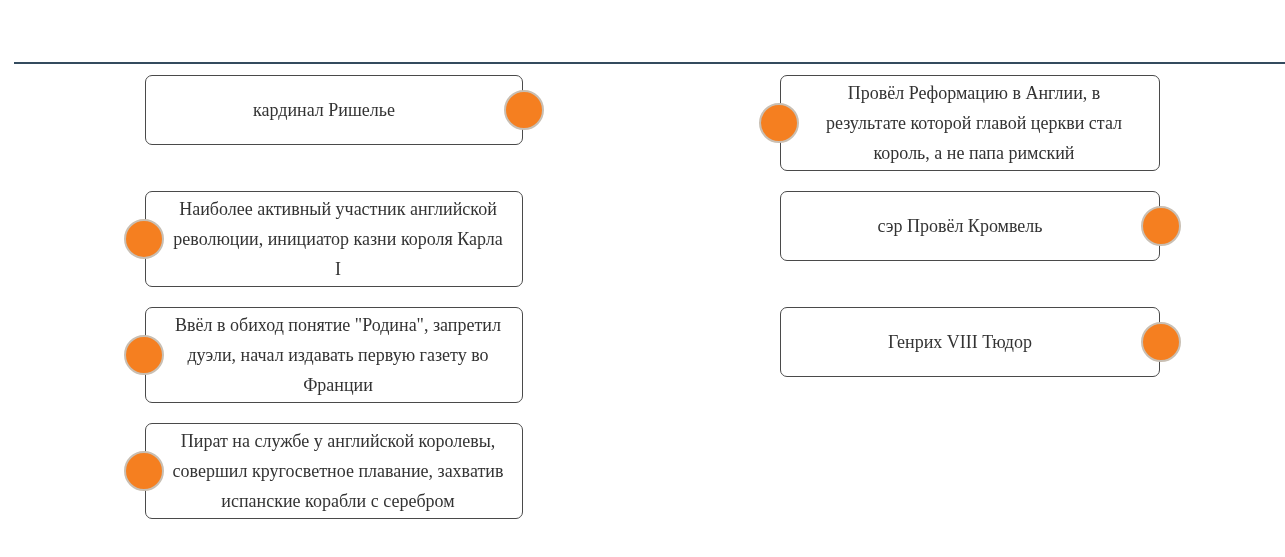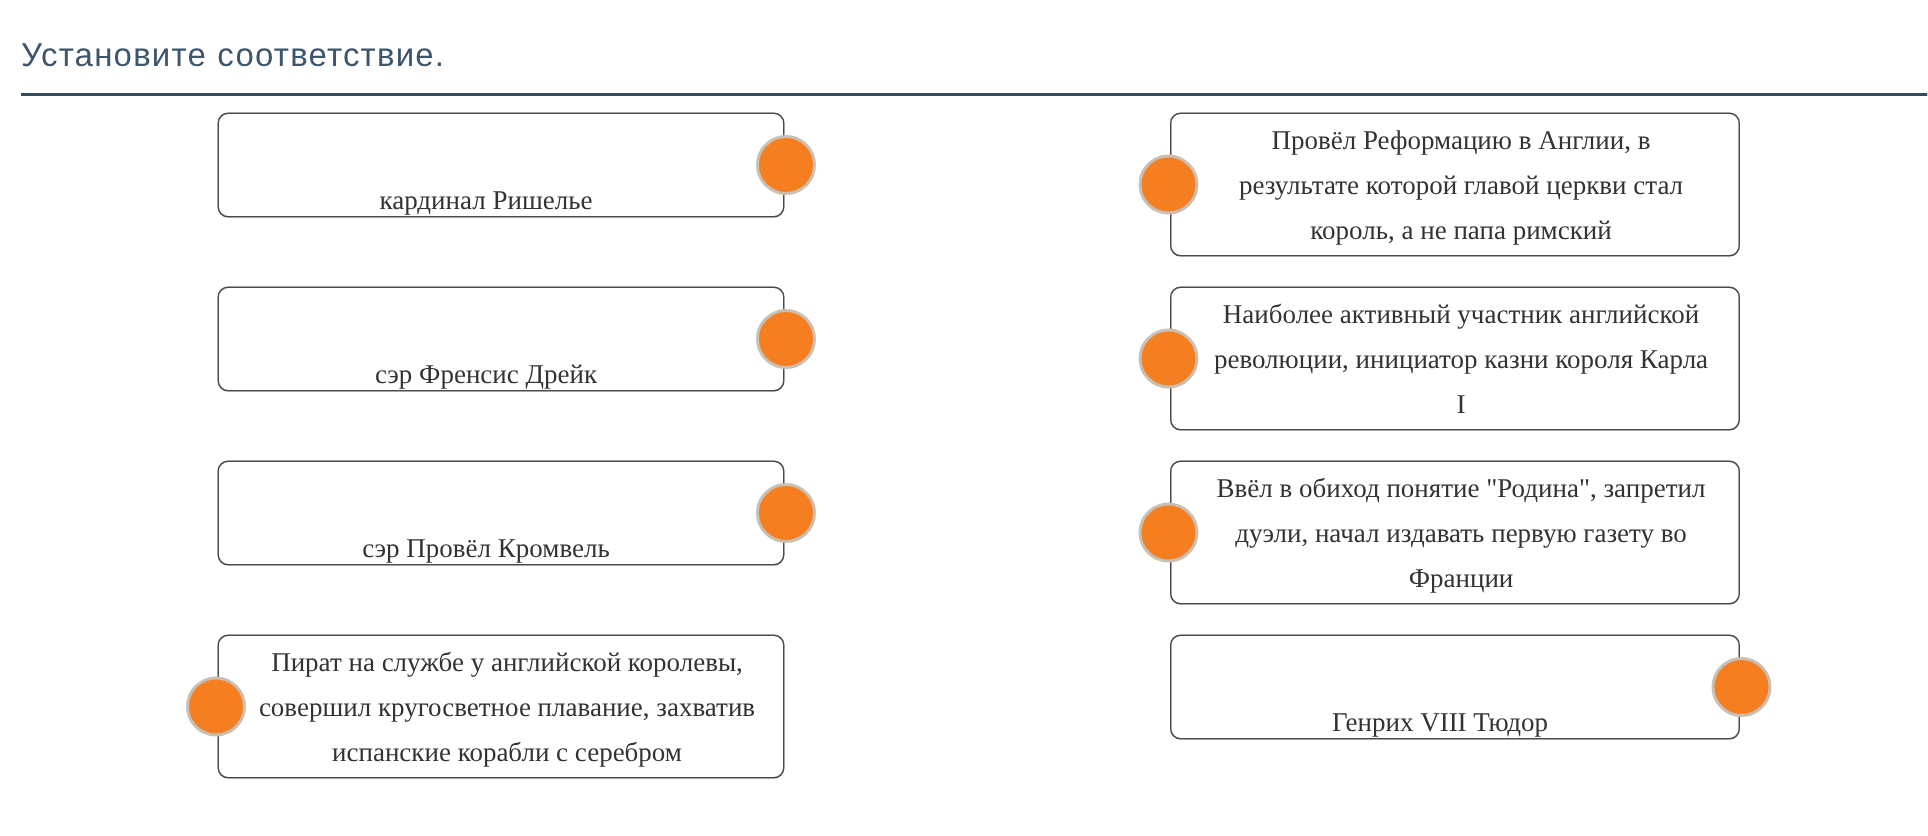--- a/index.html
+++ b/index.html
@@ -51,21 +51,21 @@
     background: #ffffff;
     border: 1px solid var(--card-border);
     border-radius: 7px;
     color: var(--text-color);
     font-size: 18px;
     text-align: center;
   }
   .left-card {
     height: 70px;
     display: flex;
-    align-items: flex-end;
+    align-items: center;
     justify-content: center;
     padding: 0 40px 0 20px;
   }
   .right-card {
     min-height: 66px;
     display: flex;
     align-items: center;
     justify-content: flex-start;
     padding: 2px 18px 2px 26px;
     line-height: 30px;
@@ -83,55 +83,50 @@
     cursor: pointer;
   }
   .connector-right { right: -22px; }
   .connector-left  { left:  -22px; }
 </style>
 </head>
 <body>
 
 <div class="stage">
 
-  <div class="page-title">Установите соответствие.</div>
   <div class="divider"></div>
 
   <div class="match-grid">
 
     <div class="card left-card">
       <span>кардинал Ришелье</span>
       <span class="connector connector-right"></span>
     </div>
     <div class="card right-card">
       <span class="connector connector-left"></span>
       <span>Провёл Реформацию в Англии, в результате которой главой церкви стал король, а не папа римский</span>
     </div>
 
-    <div class="card left-card">
-      <span>сэр Френсис Дрейк</span>
-      <span class="connector connector-right"></span>
-    </div>
     <div class="card right-card">
       <span class="connector connector-left"></span>
       <span>Наиболее активный участник английской революции, инициатор казни короля Карла I</span>
     </div>
 
     <div class="card left-card">
       <span>сэр Провёл Кромвель</span>
       <span class="connector connector-right"></span>
     </div>
     <div class="card right-card">
       <span class="connector connector-left"></span>
       <span>Ввёл в обиход понятие "Родина", запретил дуэли, начал издавать первую газету во Франции</span>
     </div>
 
+    <div class="card left-card">
+      <span>Генрих VIII Тюдор</span>
+      <span class="connector connector-right"></span>
+    </div>
     <div class="card right-card">
       <span class="connector connector-left"></span>
       <span>Пират на службе у английской королевы, совершил кругосветное плавание, захватив испанские корабли с серебром</span>
-    </div>
-    <div class="card left-card">
-      <span>Генрих VIII Тюдор</span>
-      <span class="connector connector-right"></span>
     </div>
 
   </div>
 </div>
 
 </body></html>

